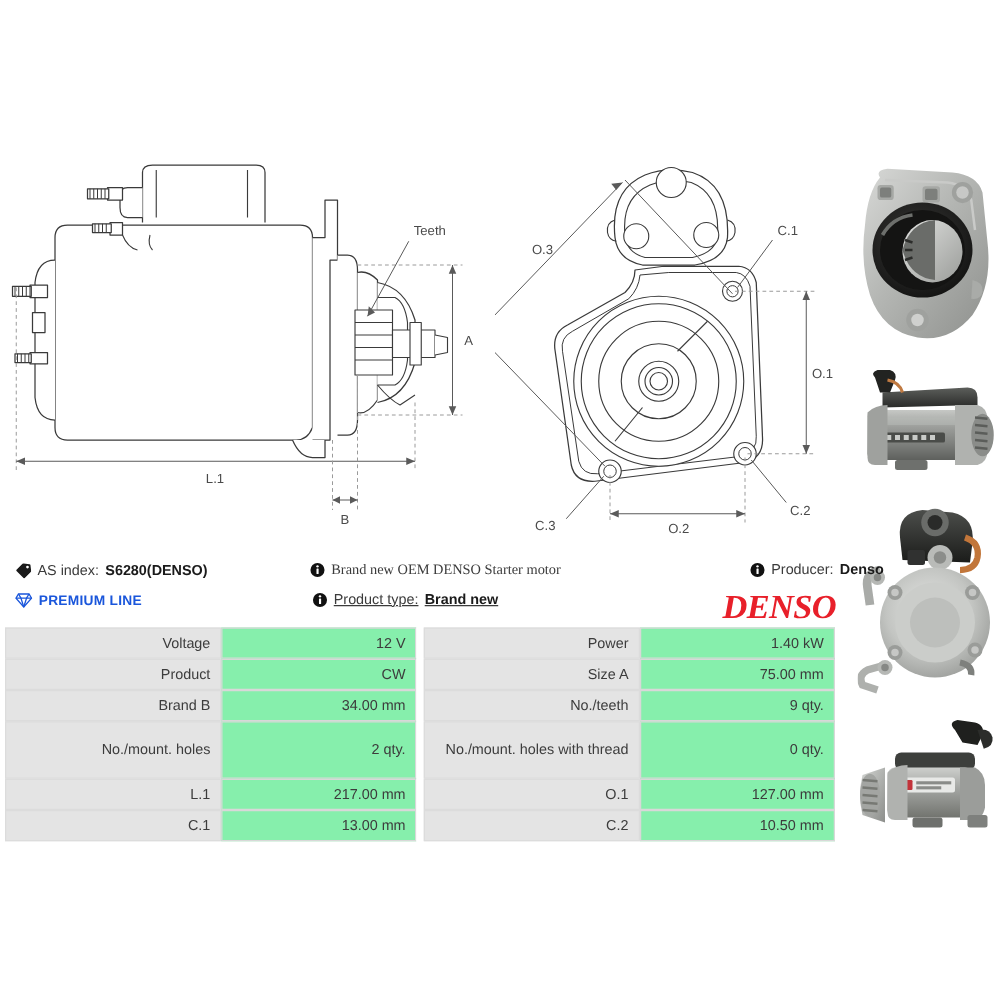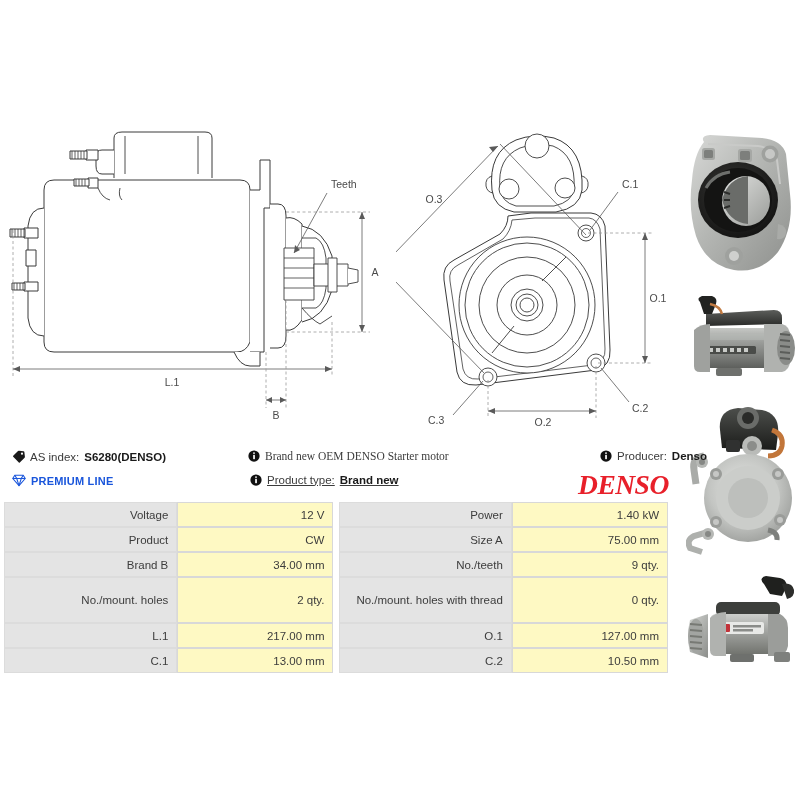--- a/index.html
+++ b/index.html
@@ -98,21 +98,21 @@
     border-spacing: 0;
     table-layout: fixed;
   }
   .spec-table td {
     font-size: 11.5px;
     color: #3c3c3c;
     padding: 5px 8px 5px 6px;
     vertical-align: middle;
     text-align: right;
     border: 1px solid #d8d8d8;
-    background: #fef9c3;
+    background: #86efac;
   }
   .spec-table td.lab {
     background: #e4e4e4;
     border: 1px solid #dcdcdc;
     color: #3c3c3c;
   }
   .spec-table td.gap {
     width: 5px;
     border: none;
     background: #ffffff;

